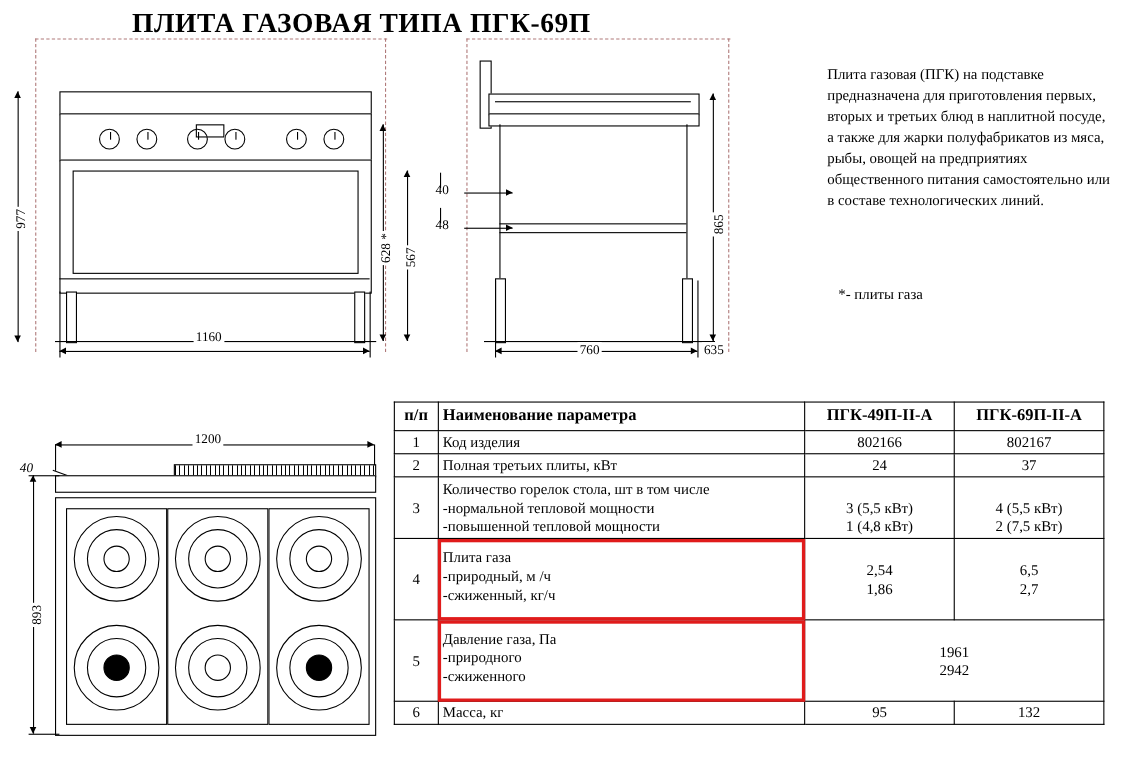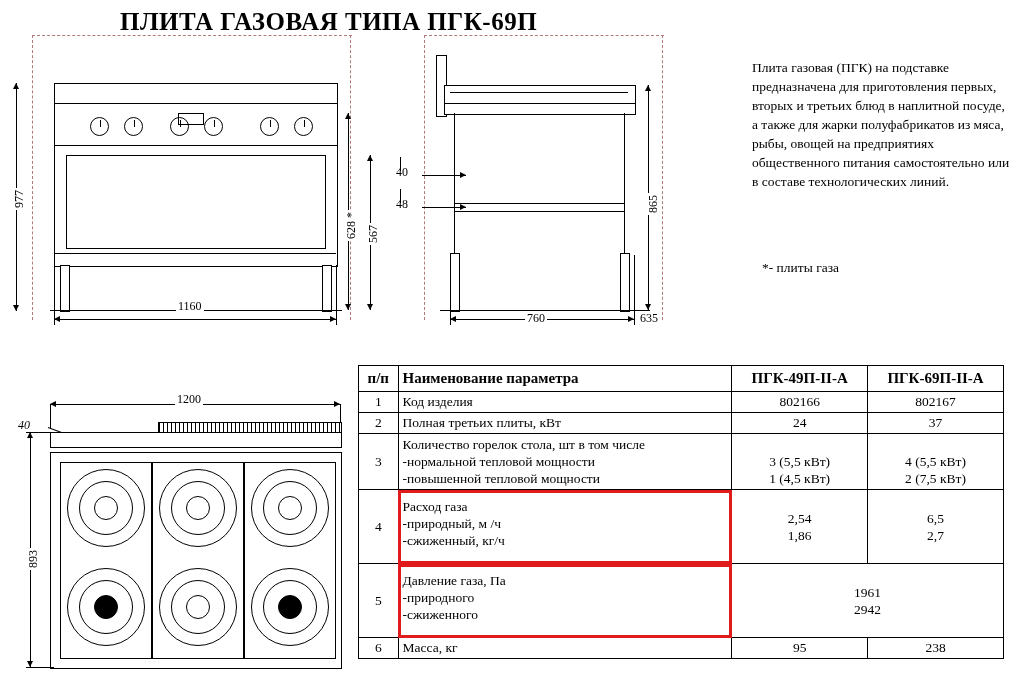--- a/index.html
+++ b/index.html
@@ -325,42 +325,42 @@
       <td class="c-name">Полная третьих плиты, кВт</td>
       <td class="c-val">24</td>
       <td class="c-val">37</td>
     </tr>
     <tr>
       <td class="c-num">3</td>
       <td class="c-name multi">Количество горелок стола, шт в том числе
 -нормальной тепловой мощности
 -повышенной тепловой мощности</td>
       <td class="c-val multi" style="vertical-align:bottom;">3 (5,5 кВт)
-1 (4,5 кВт)</td>
+1 (4,8 кВт)</td>
       <td class="c-val multi" style="vertical-align:bottom;">4 (5,5 кВт)
 2 (7,5 кВт)</td>
     </tr>
     <tr style="height:74px;">
       <td class="c-num">4</td>
-      <td class="c-name multi redbox" style="vertical-align:top; padding-top:8px;">Расход газа
+      <td class="c-name multi redbox" style="vertical-align:top; padding-top:8px;">Плита газа
 -природный, м /ч
 -сжиженный, кг/ч</td>
       <td class="c-val multi">2,54
 1,86</td>
       <td class="c-val multi">6,5
 2,7</td>
     </tr>
     <tr style="height:74px;">
       <td class="c-num">5</td>
       <td class="c-name multi redbox" style="vertical-align:top; padding-top:8px;">Давление  газа, Па
 -природного
 -сжиженного</td>
       <td class="c-val multi" colspan="2">1961
 2942</td>
     </tr>
     <tr>
       <td class="c-num">6</td>
       <td class="c-name">Масса, кг</td>
       <td class="c-val">95</td>
-      <td class="c-val">238</td>
+      <td class="c-val">132</td>
     </tr>
   </tbody>
 </table>
 
 </body></html>

